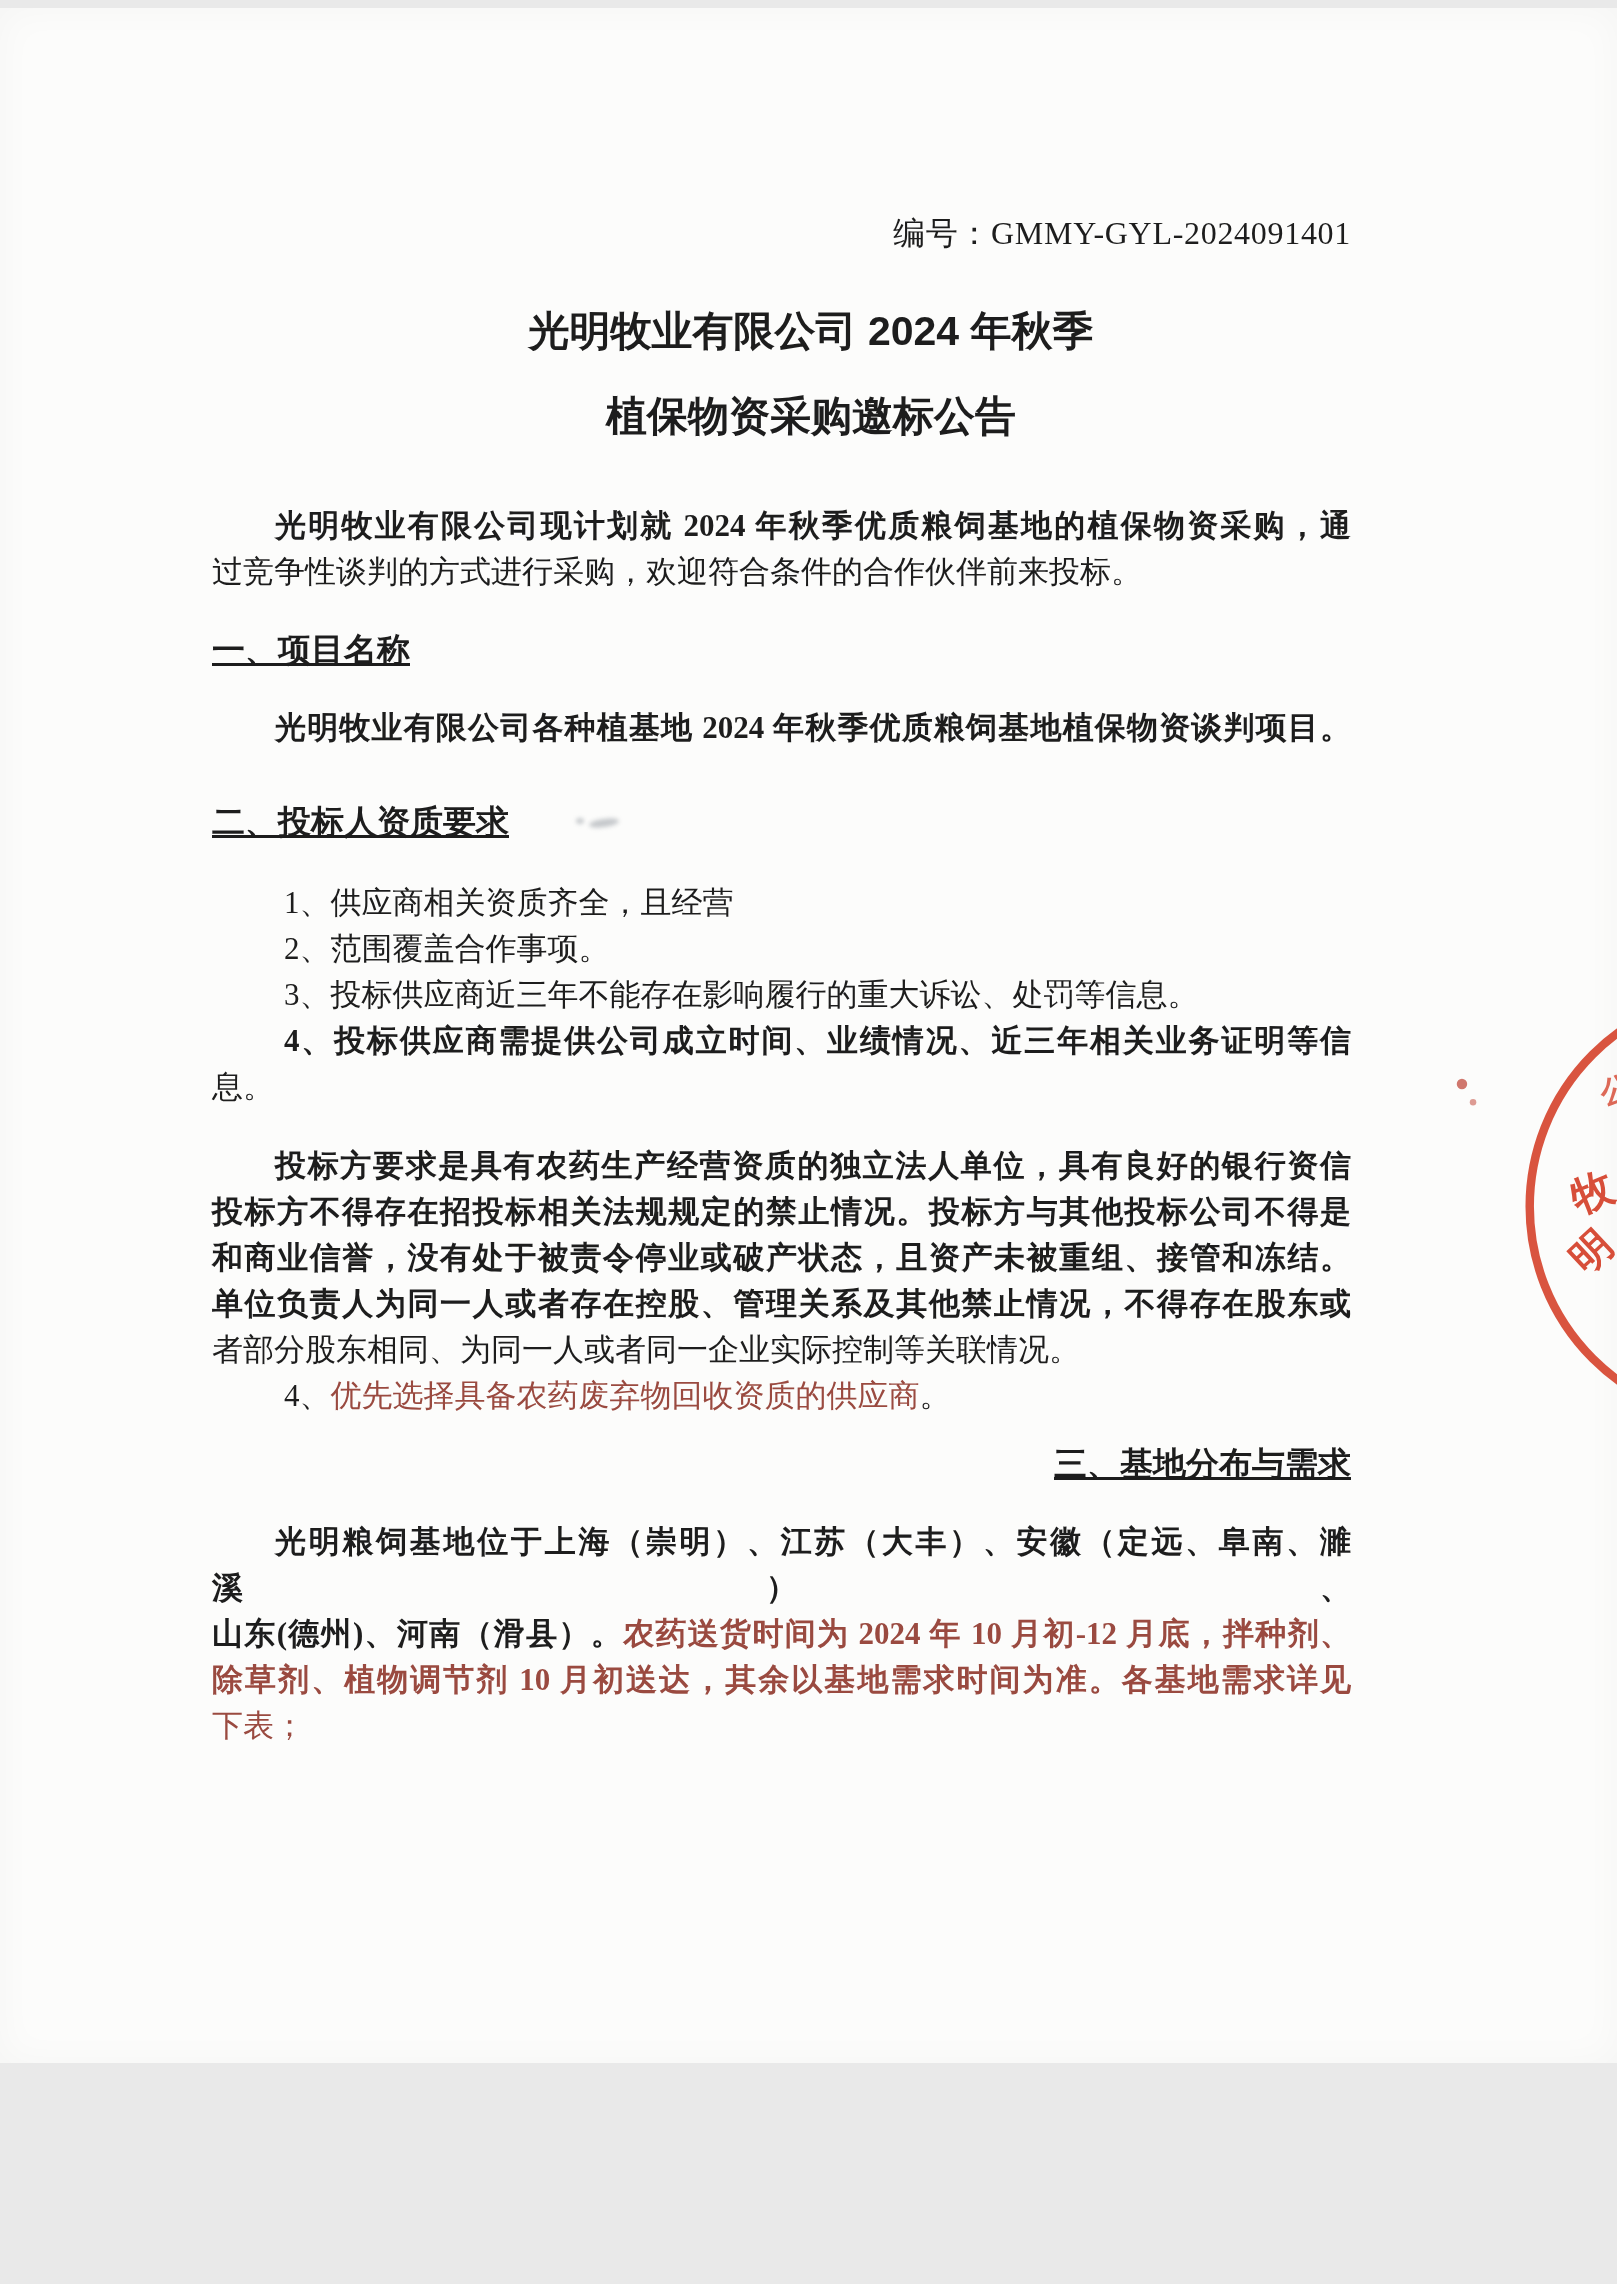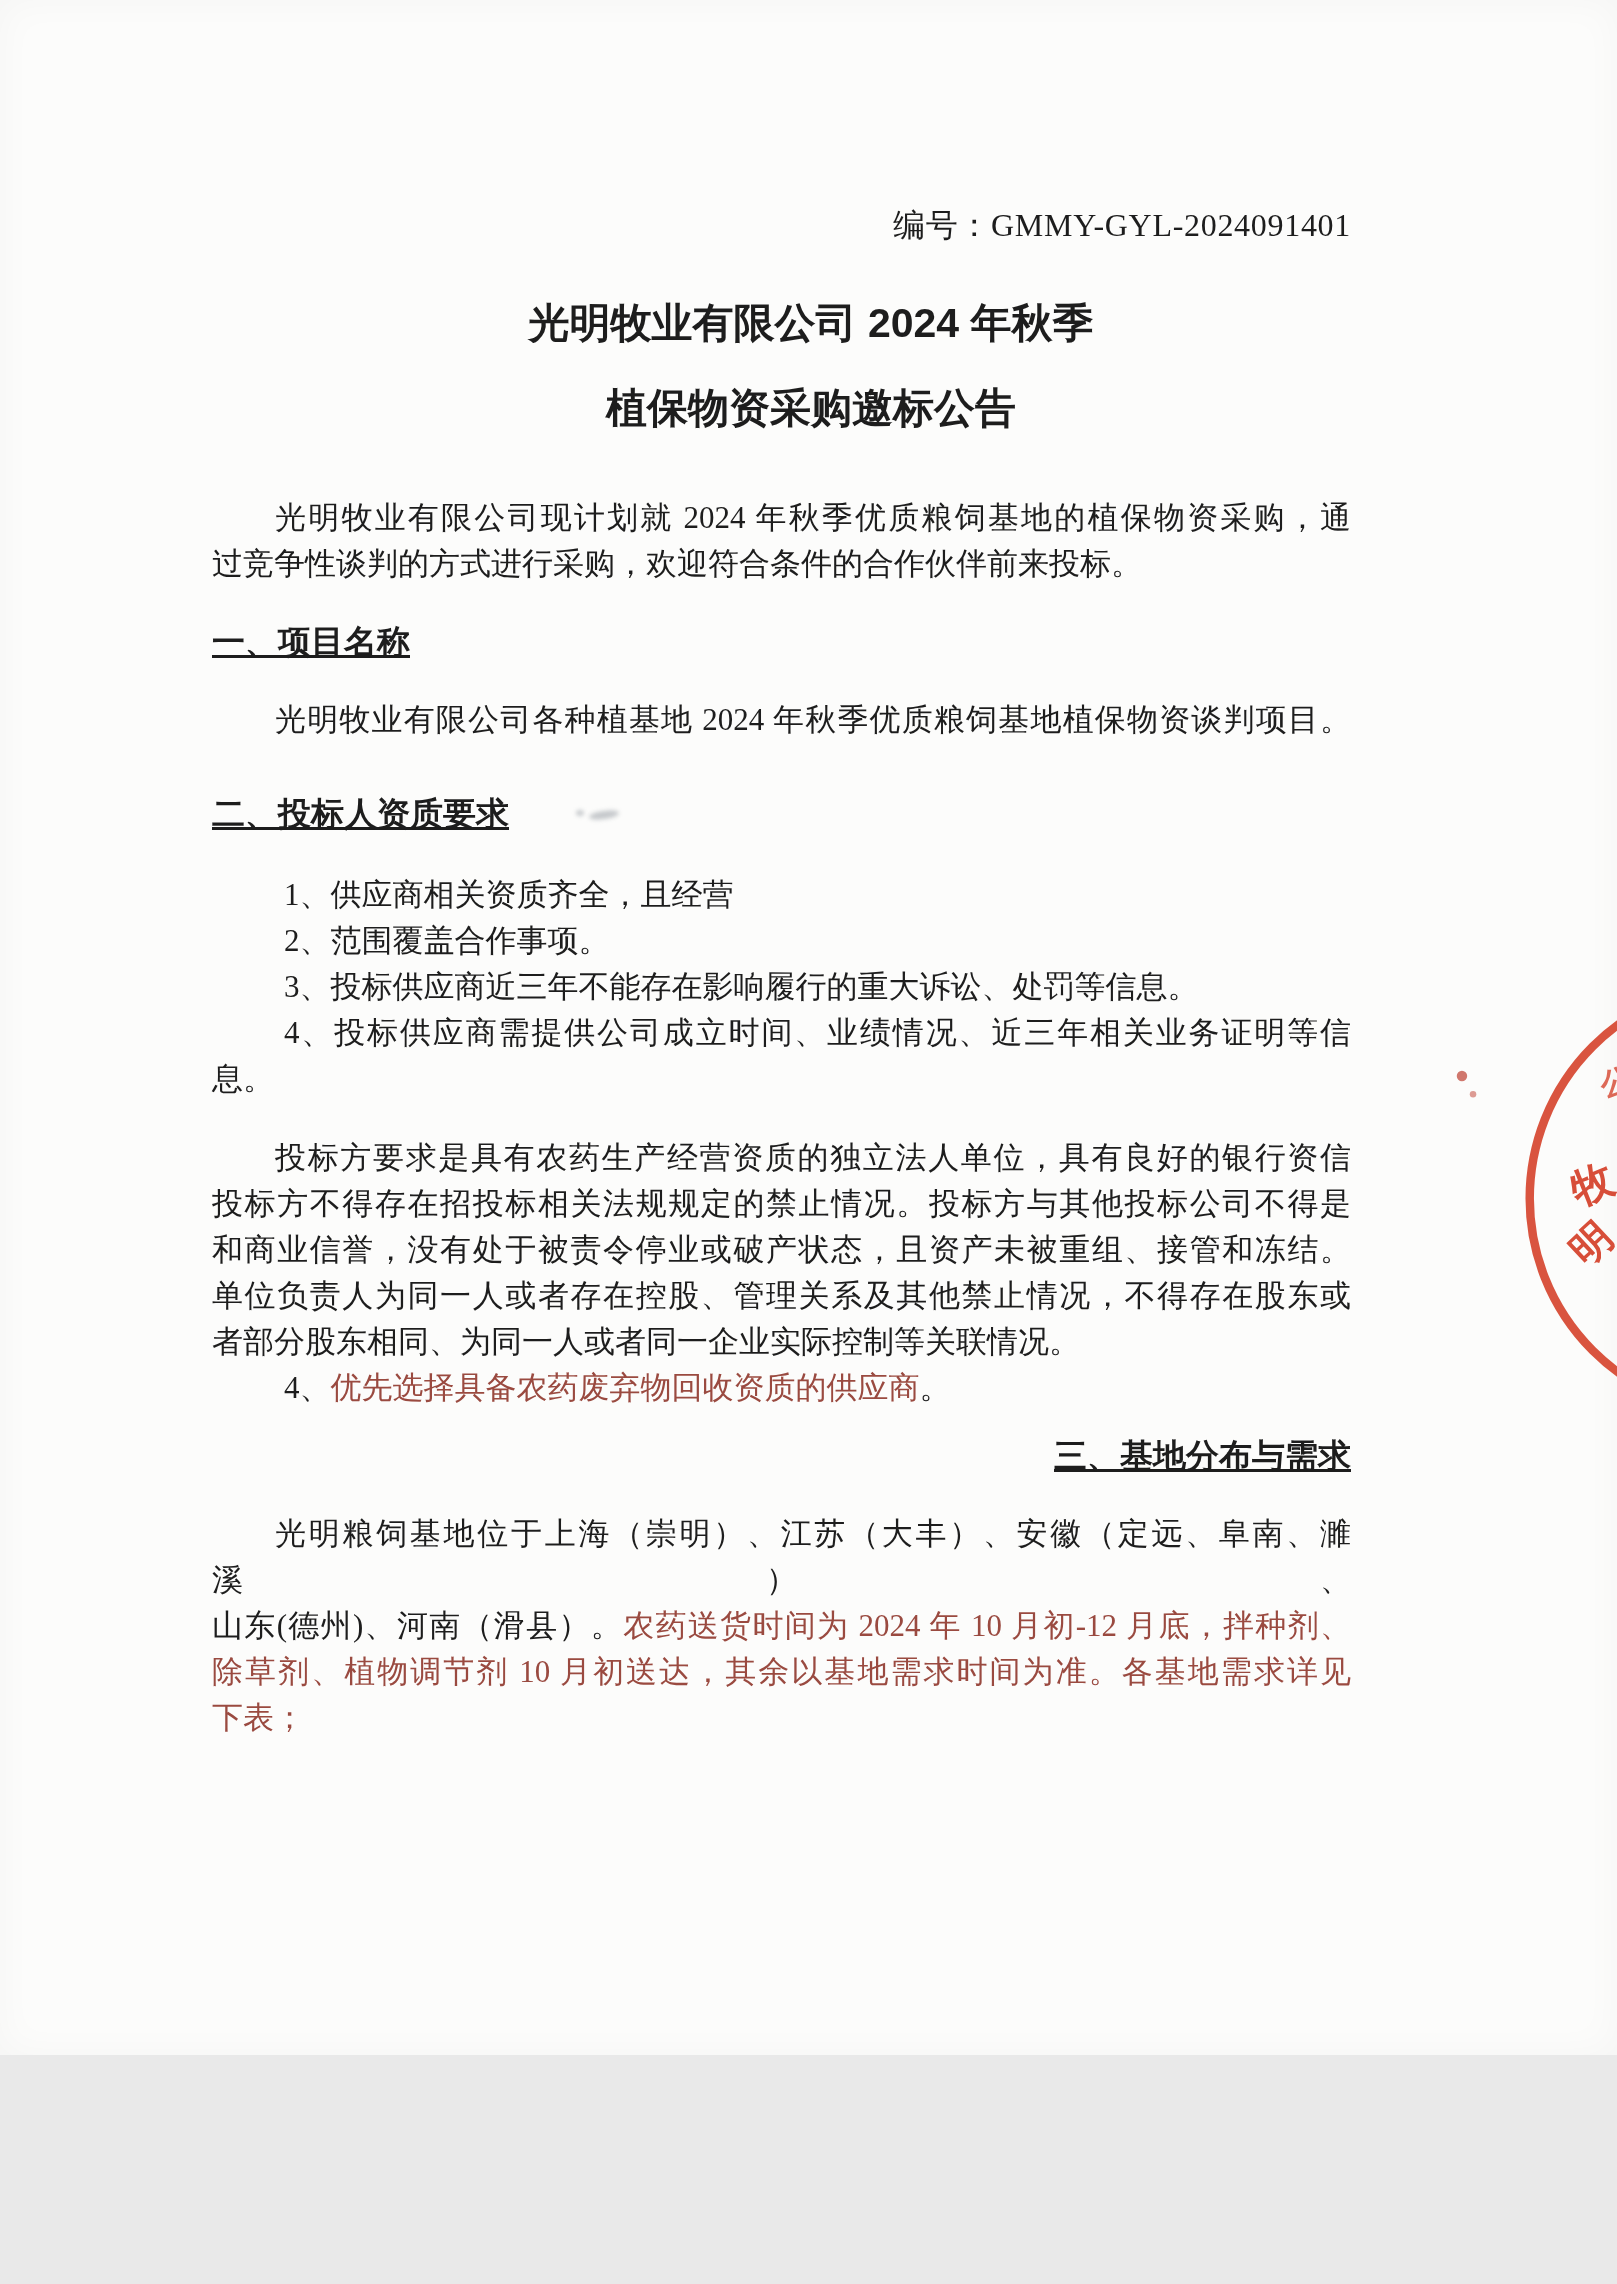--- a/index.html
+++ b/index.html
@@ -1,20 +1,20 @@
 <!DOCTYPE html>
 <html style="--ink: #1d1d1d; --red-text: #9a4a40; --stamp-red: #d6452f;font-size:10.4px"><head>
 <meta charset="utf-8">
 <style>
   html, body { margin: 0; padding: 0; background: #e9e9e9; }
   .page {
     position: relative;
     width: 1617px;
     height: 2055px;
-    margin: 0 auto;
+    margin: 8px auto;
     background: #fcfcfb;
     overflow: hidden;
     color: var(--ink, #1d1d1d);
     font-family: "Liberation Serif", "DejaVu Serif", serif;
     box-shadow: inset 0 0 39px rgba(0,0,0,0.03);
   }
   .content { padding: 202px 266px 0 212px; }
 
   .doc-number {
     text-align: right;
@@ -31,21 +31,21 @@
     font-size: 41px;
     line-height: 52px;
   }
   .title-1 { margin-top: 49px; }
   .title-2 { margin-top: 33px; }
 
   .para { font-size: 31px; line-height: 46px; }
   .para .line { min-height: 46px; text-justify: inter-ideograph; }
   .line.ind { text-indent: 63px; }
   .line.li  { padding-left: 72px; }
-  .line.j   { text-align: justify; text-align-last: justify; }
+  .line.j   { text-align: justify; text-align-last: justify; font-weight: bold; }
 
   .heading {
     font-family: "Liberation Sans", "DejaVu Sans", sans-serif;
     font-weight: 700;
     font-size: 33px;
     line-height: 44px;
     text-decoration: underline;
   }
 
   .intro     { margin-top: 61px; }

